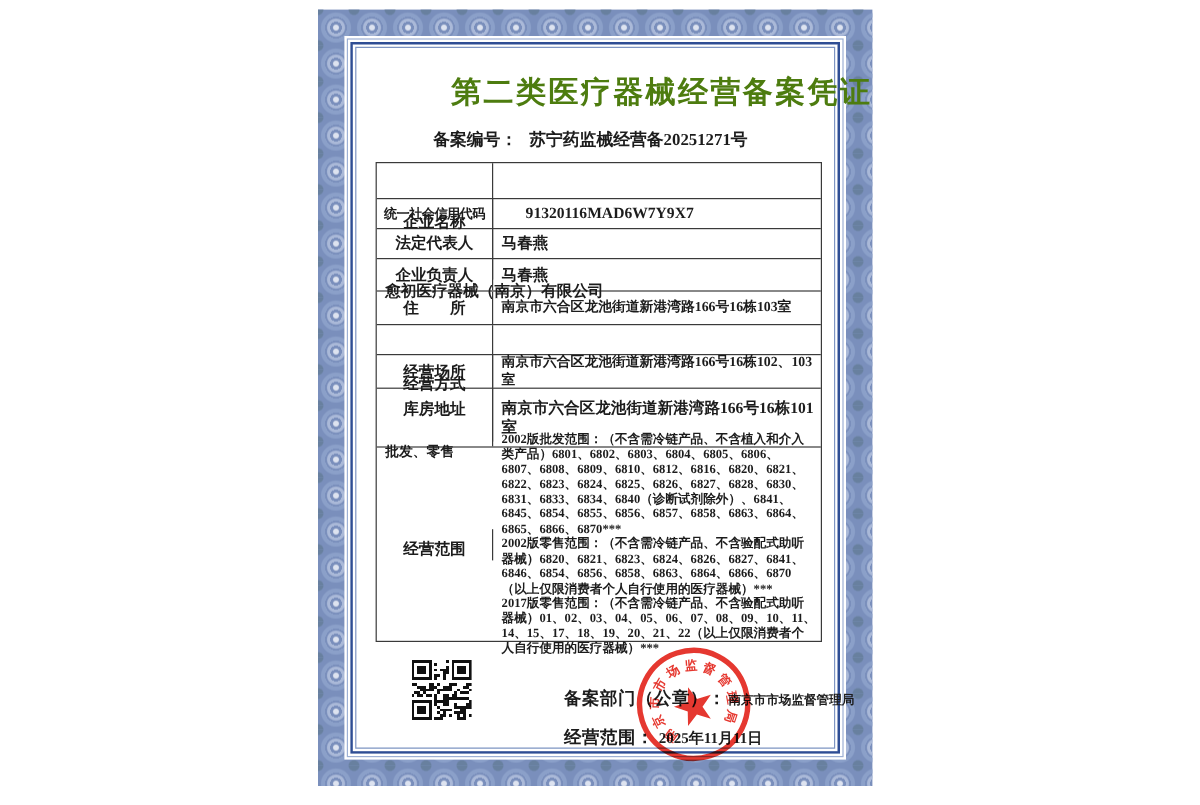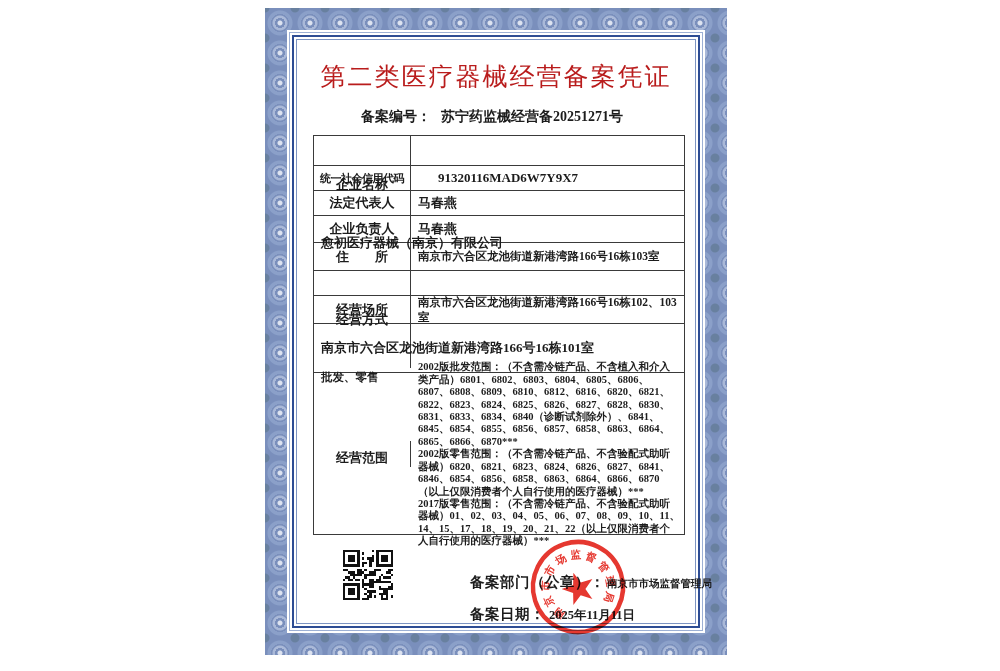--- a/index.html
+++ b/index.html
@@ -24,22 +24,22 @@
 
   .page{position:absolute;left:22px;top:22px;right:22px;bottom:22px;background:#ffffff;}
   .frame{position:absolute;left:5px;top:5px;right:5px;bottom:5px;
     border:2px solid #2e4d94;
     box-shadow:0 0 0 2px #ffffff,0 0 0 3px #9db0d4,
                inset 0 0 0 2px #ffffff,inset 0 0 0 3px #7d94c2;}
 
   .layer{position:absolute;inset:0;}
 
   
-  .title{position:absolute;top:52px;left:0;width:100%;text-align:center;
-    font-size:25px;font-weight:normal;letter-spacing:2px;color:#b91c1c;}
+  .title{position:absolute;top:52px;left:0;width:100%;text-align:right;
+    font-size:25px;font-weight:bold;letter-spacing:2px;color:#4d7c0f;}
   .recno{position:absolute;top:100px;left:96px;font-size:14px;}
   .recno .lab{font-weight:bold;}
   .recno .val{font-weight:bold;margin-left:10px;}
 
   
   .tbl{position:absolute;left:48px;top:127px;width:372px;box-sizing:border-box;
        border:1px solid #3a3a3a;}
   .row{display:flex;border-bottom:1px solid #3a3a3a;box-sizing:border-box;}
   .row:last-child{border-bottom:none;align-items:center;}
   .cell-l{width:97px;flex:0 0 97px;border-right:1px solid #3a3a3a;box-sizing:border-box;
@@ -105,20 +105,21 @@
       </div>
       <div class="row" style="height:25px;flex-direction:column;">
         <div class="cell-l">经营方式</div>
         <div class="cell-v sm">批发、零售</div>
       </div>
       <div class="row" style="height:28px;">
         <div class="cell-l">经营场所</div>
         <div class="cell-v sm">南京市六合区龙池街道新港湾路166号16栋102、103室</div>
       </div>
       <div class="row" style="height:49px;">
+        <div class="cell-l top">库房地址</div>
         <div class="cell-v">南京市六合区龙池街道新港湾路166号16栋101室</div>
       </div>
       <div class="row" style="height:161px;">
         <div class="cell-l top">经营范围</div>
         <div class="cell-v scope-v">
           <p>2002版批发范围：（不含需冷链产品、不含植入和介入类产品）6801、6802、6803、6804、6805、6806、6807、6808、6809、6810、6812、6816、6820、6821、6822、6823、6824、6825、6826、6827、6828、6830、6831、6833、6834、6840（诊断试剂除外）、6841、6845、6854、6855、6856、6857、6858、6863、6864、6865、6866、6870***</p>
           <p>2002版零售范围：（不含需冷链产品、不含验配式助听器械）6820、6821、6823、6824、6826、6827、6841、6846、6854、6856、6858、6863、6864、6866、6870（以上仅限消费者个人自行使用的医疗器械）***</p>
           <p>2017版零售范围：（不含需冷链产品、不含验配式助听器械）01、02、03、04、05、06、07、08、09、10、11、14、15、17、18、19、20、21、22（以上仅限消费者个人自行使用的医疗器械）***</p>
         </div>
       </div>
@@ -254,21 +255,21 @@
           <rect x="16" y="20" width="1" height="1" fill="#111"></rect>
           <rect x="17" y="20" width="1" height="1" fill="#111"></rect>
           <rect x="18" y="20" width="1" height="1" fill="#111"></rect>
         </svg>
     </div>
 
     <div class="f-line f-dept">
       <span class="lab">备案部门（公章）：</span><span class="val-sm">南京市市场监督管理局</span>
     </div>
     <div class="f-line f-date">
-      <span class="lab">备案日期：</span><span class="val-md">2025年11月11日</span>
+      <span class="lab">经营范围：</span><span class="val-md">2025年11月11日</span>
     </div>
 
     <div class="stamp">
       <svg id="stampsvg" width="110" height="110" viewBox="0 0 110 110">
           <circle cx="55" cy="55" r="45" fill="none" stroke="#e32219" stroke-width="4.5"></circle>
           <text x="55" y="26" text-anchor="middle" fill="#e32219" font-size="10.5" font-weight="bold" font-family="&quot;Liberation Serif&quot;,&quot;DejaVu Serif&quot;,serif" transform="rotate(-126 55 55)">南</text>
           <text x="55" y="26" text-anchor="middle" fill="#e32219" font-size="10.5" font-weight="bold" font-family="&quot;Liberation Serif&quot;,&quot;DejaVu Serif&quot;,serif" transform="rotate(-98 55 55)">京</text>
           <text x="55" y="26" text-anchor="middle" fill="#e32219" font-size="10.5" font-weight="bold" font-family="&quot;Liberation Serif&quot;,&quot;DejaVu Serif&quot;,serif" transform="rotate(-70 55 55)">市</text>
           <text x="55" y="26" text-anchor="middle" fill="#e32219" font-size="10.5" font-weight="bold" font-family="&quot;Liberation Serif&quot;,&quot;DejaVu Serif&quot;,serif" transform="rotate(-42 55 55)">市</text>
           <text x="55" y="26" text-anchor="middle" fill="#e32219" font-size="10.5" font-weight="bold" font-family="&quot;Liberation Serif&quot;,&quot;DejaVu Serif&quot;,serif" transform="rotate(-14 55 55)">场</text>

